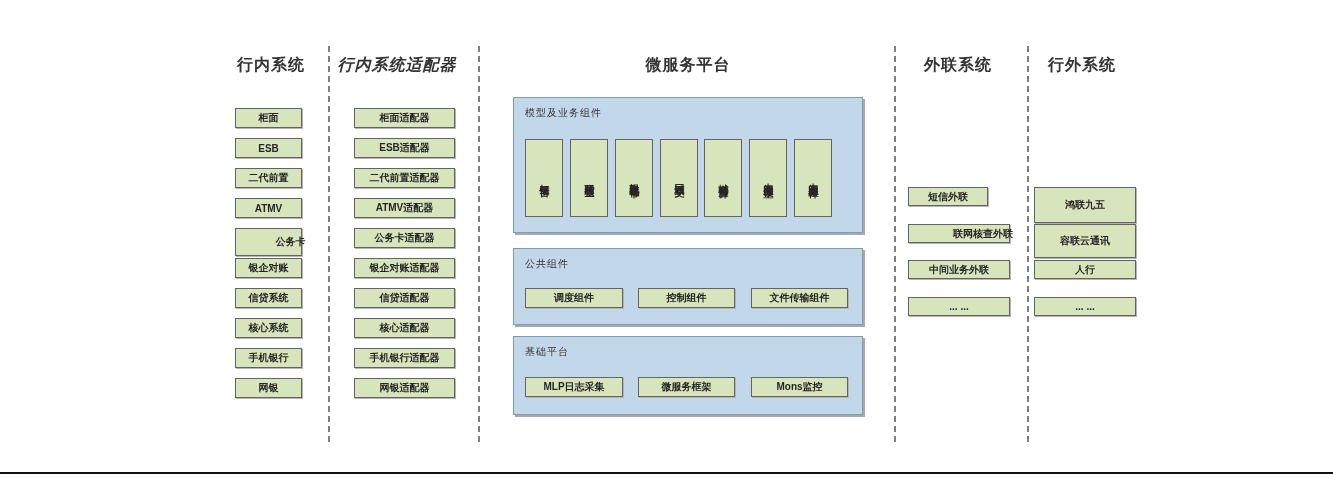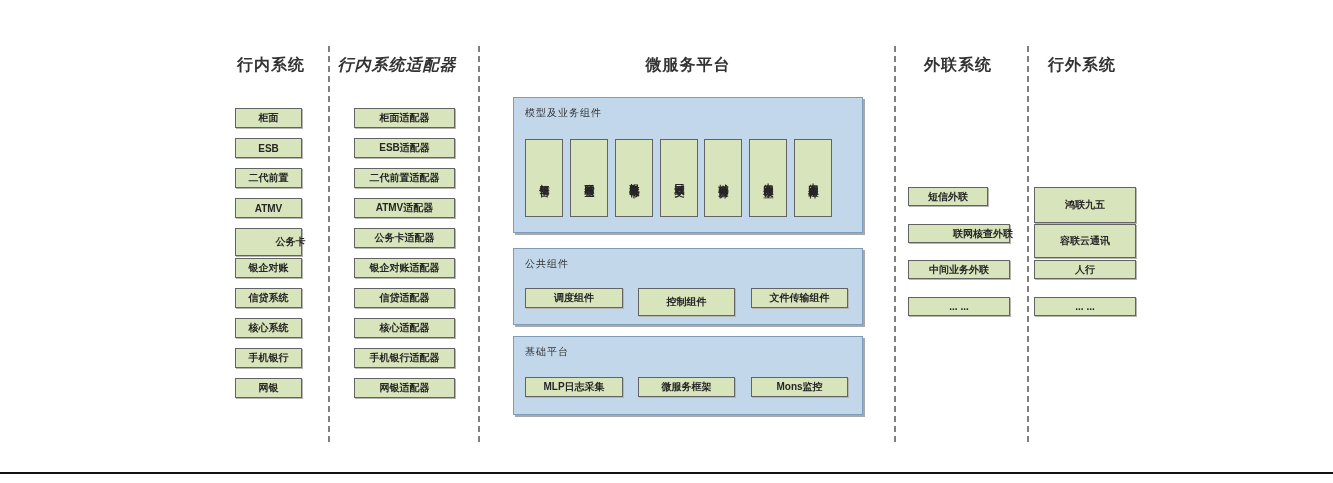--- a/index.html
+++ b/index.html
@@ -119,21 +119,21 @@
         <span>中间业务模型</span>
       </div>
     <div class="vbox" style="left:280px;top:41px;width:38px;height:78px;">
         <span>中间业务组件</span>
       </div>
   </div>
 
   <div class="panel" style="left:513px;top:248px;width:350px;height:77px;">
     <div class="panel-title">公共组件</div>
     <div class="gbox" style="left:11px;top:39px;width:98px;height:20px;">调度组件</div>
-    <div class="gbox" style="left:124px;top:39px;width:97px;height:28px;">控制组件</div>
+    <div class="gbox" style="left:124px;top:39px;width:97px;height:20px;">控制组件</div>
     <div class="gbox" style="left:237px;top:39px;width:97px;height:20px;">文件传输组件</div>
   </div>
 
   <div class="panel" style="left:513px;top:336px;width:350px;height:79px;">
     <div class="panel-title">基础平台</div>
     <div class="gbox" style="left:11px;top:40px;width:98px;height:20px;">MLP日志采集</div>
     <div class="gbox" style="left:124px;top:40px;width:97px;height:20px;">微服务框架</div>
     <div class="gbox" style="left:237px;top:40px;width:97px;height:20px;">Mons监控</div>
   </div>
 

